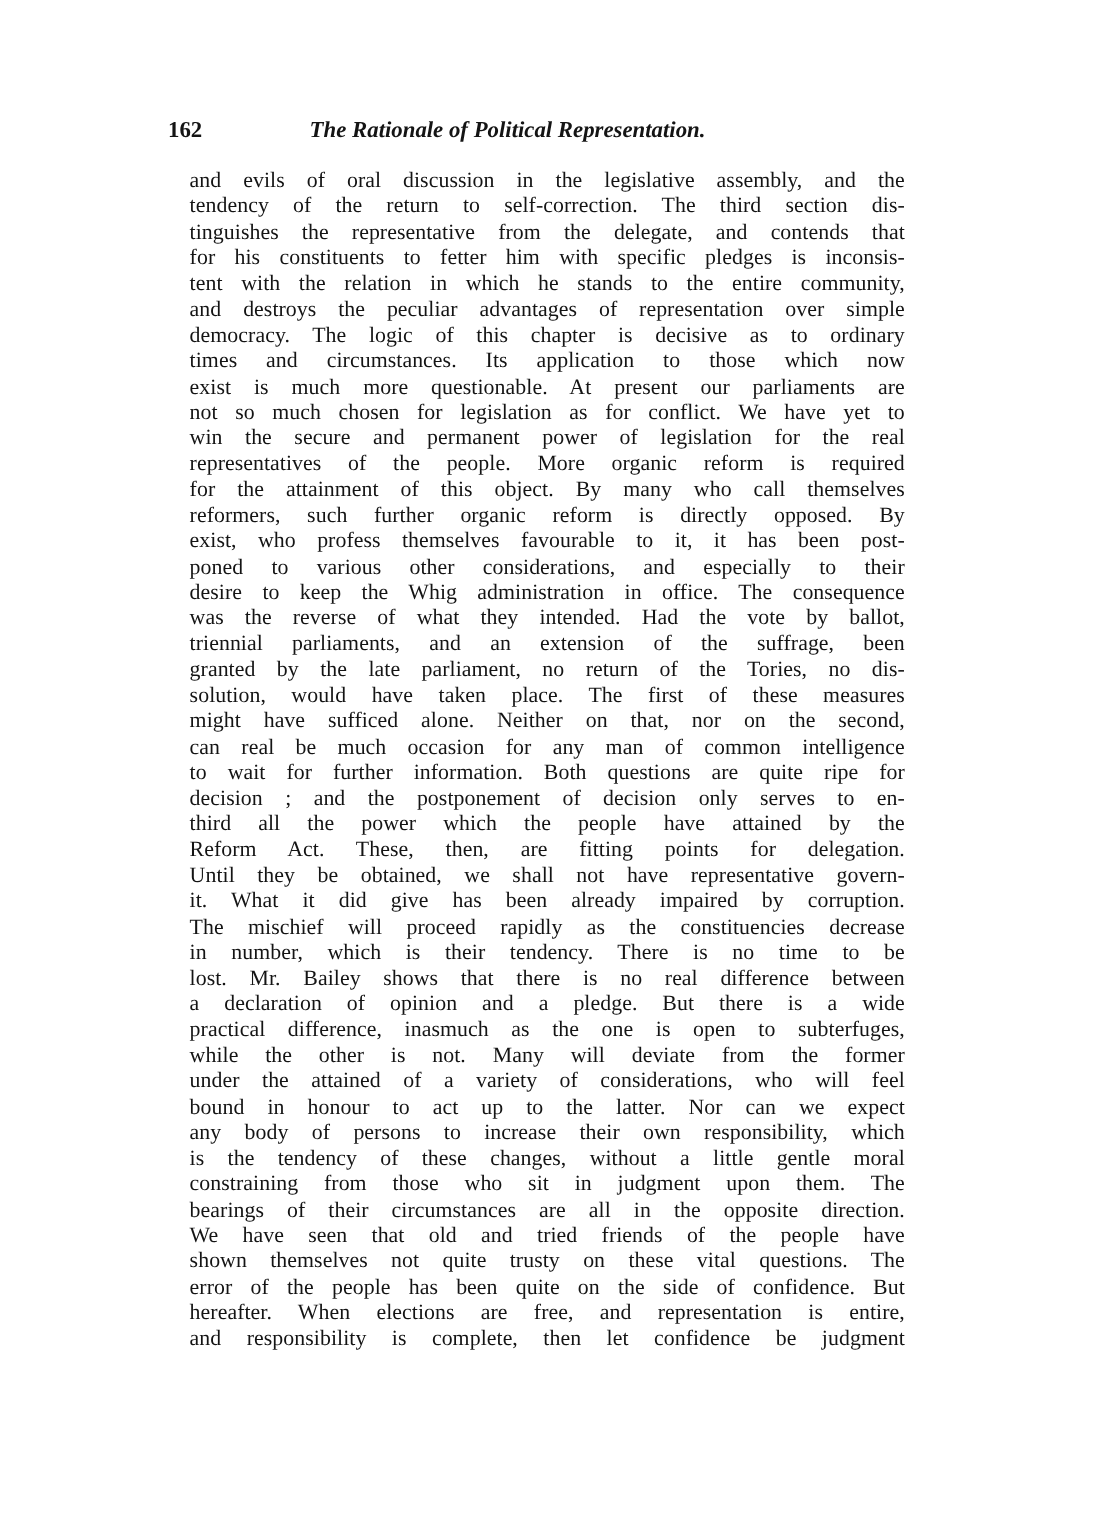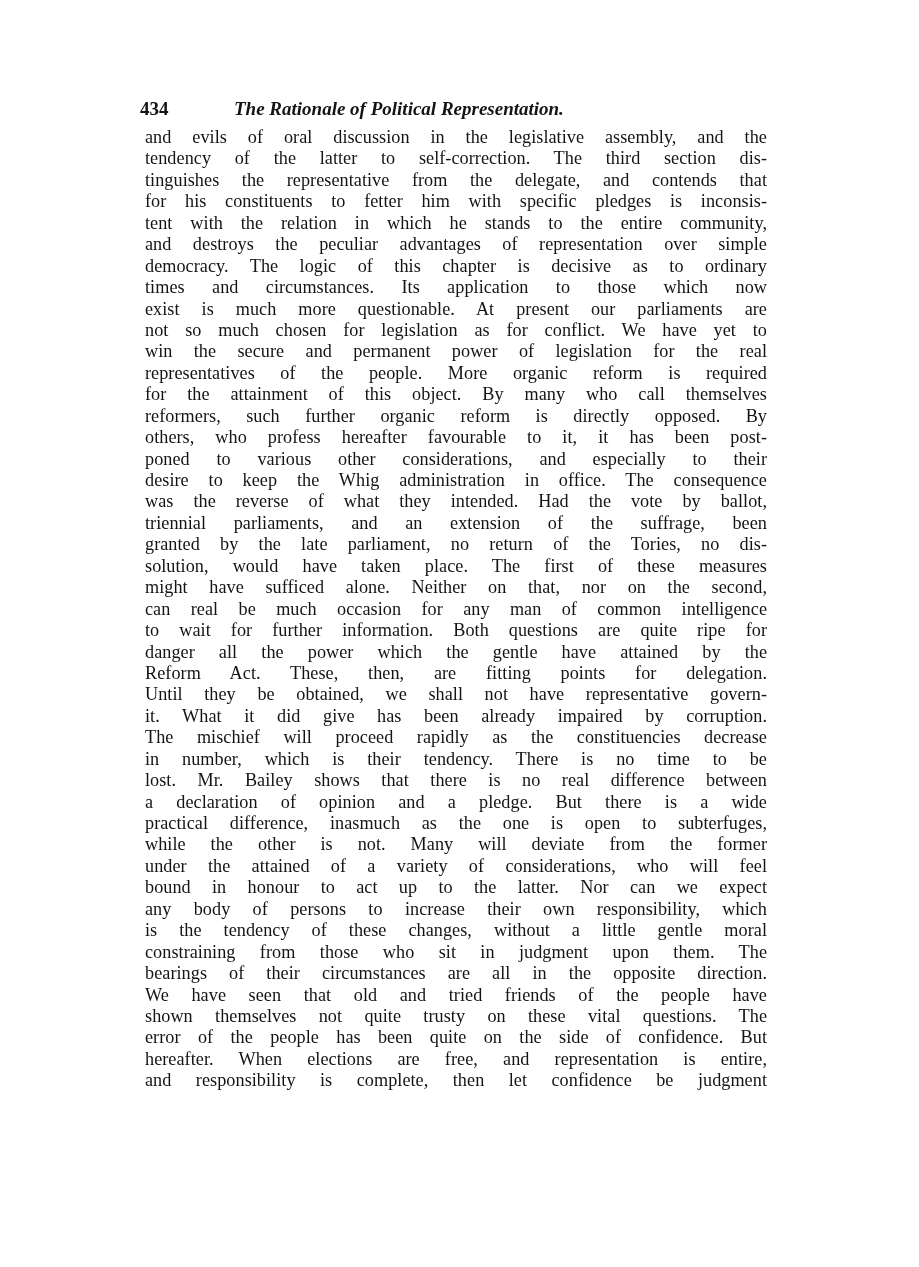--- a/index.html
+++ b/index.html
@@ -10,65 +10,66 @@
     color: #141414;
   }
   .running-head {
     position: relative; height: 24px; margin-bottom: 4px;
   }
   .page-number {
     position: absolute; left: 0; top: 0;
     font-size: 19px; font-weight: bold;
   }
   .running-title {
-    position: absolute; left: 94px; top: 0;
+    position: absolute; left: 118px; top: 0;
     font-size: 19px; font-weight: bold; font-style: italic;
   }
-  .body-lines { margin: 5px; padding: 0; }
+  .body-lines { margin: 18px; padding: 0; }
   .line {
     display: block; font-size: 18.2px; line-height: 21.45px; height: 21.45px;
     text-align: justify; text-align-last: justify; white-space: nowrap;
     overflow: visible; letter-spacing: 0.05px;
   }
   .line.last { text-align-last: justify; }
 </style>
 </head>
 <body>
 
 <div class="page">
   <div class="running-head">
-    <span class="page-number">434</span>
+    <span class="page-number">162</span>
     <span class="running-title">The Rationale of Political Representation.</span>
   </div>
   <div class="body-lines">
     <span class="line">and evils of oral discussion in the legislative assembly, and the</span>
-    <span class="line">tendency of the latter to self-correction. The third section dis-</span>
+    <span class="line">tendency of the return to self-correction. The third section dis-</span>
     <span class="line">tinguishes the representative from the delegate, and contends that</span>
     <span class="line">for his constituents to fetter him with specific pledges is inconsis-</span>
     <span class="line">tent with the relation in which he stands to the entire community,</span>
     <span class="line">and destroys the peculiar advantages of representation over simple</span>
     <span class="line">democracy. The logic of this chapter is decisive as to ordinary</span>
     <span class="line">times and circumstances. Its application to those which now</span>
     <span class="line">exist is much more questionable. At present our parliaments are</span>
     <span class="line">not so much chosen for legislation as for conflict. We have yet to</span>
     <span class="line">win the secure and permanent power of legislation for the real</span>
     <span class="line">representatives of the people. More organic reform is required</span>
     <span class="line">for the attainment of this object. By many who call themselves</span>
     <span class="line">reformers, such further organic reform is directly opposed. By</span>
-    <span class="line">others, who profess hereafter favourable to it, it has been post-</span>
+    <span class="line">exist, who profess themselves favourable to it, it has been post-</span>
     <span class="line">poned to various other considerations, and especially to their</span>
     <span class="line">desire to keep the Whig administration in office. The consequence</span>
     <span class="line">was the reverse of what they intended. Had the vote by ballot,</span>
     <span class="line">triennial parliaments, and an extension of the suffrage, been</span>
     <span class="line">granted by the late parliament, no return of the Tories, no dis-</span>
     <span class="line">solution, would have taken place. The first of these measures</span>
     <span class="line">might have sufficed alone. Neither on that, nor on the second,</span>
     <span class="line">can real be much occasion for any man of common intelligence</span>
     <span class="line">to wait for further information. Both questions are quite ripe for</span>
-    <span class="line">danger all the power which the gentle have attained by the</span>
+    <span class="line">decision ; and the postponement of decision only serves to en-</span>
+    <span class="line">third all the power which the people have attained by the</span>
     <span class="line">Reform Act. These, then, are fitting points for delegation.</span>
     <span class="line">Until they be obtained, we shall not have representative govern-</span>
     <span class="line">it. What it did give has been already impaired by corruption.</span>
     <span class="line">The mischief will proceed rapidly as the constituencies decrease</span>
     <span class="line">in number, which is their tendency. There is no time to be</span>
     <span class="line">lost. Mr. Bailey shows that there is no real difference between</span>
     <span class="line">a declaration of opinion and a pledge. But there is a wide</span>
     <span class="line">practical difference, inasmuch as the one is open to subterfuges,</span>
     <span class="line">while the other is not. Many will deviate from the former</span>
     <span class="line">under the attained of a variety of considerations, who will feel</span>

